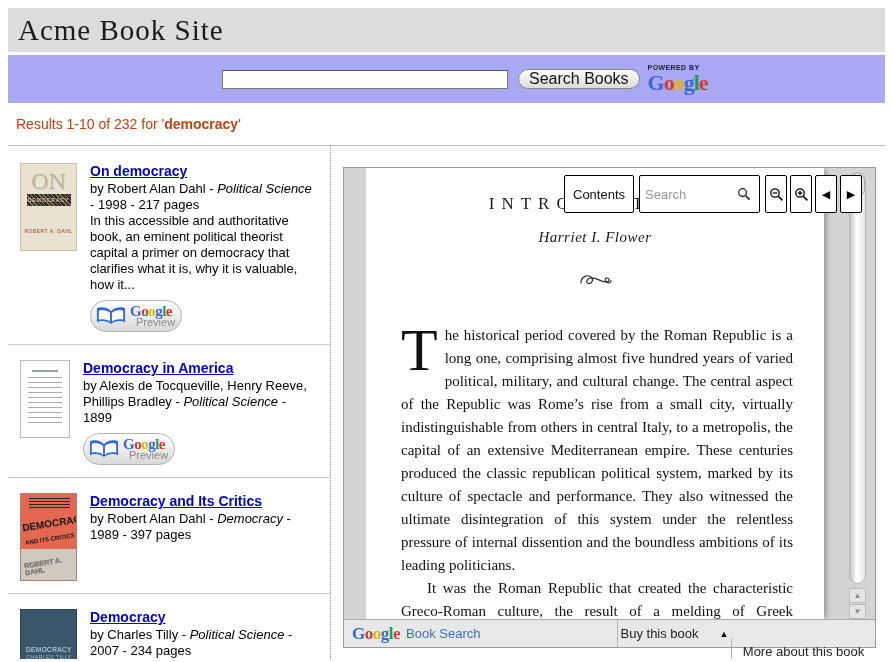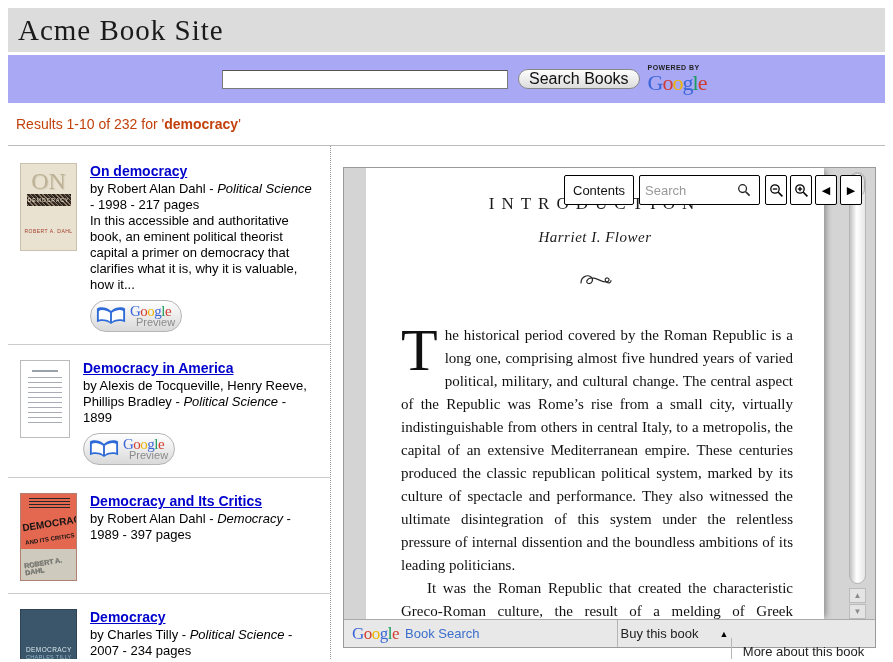--- a/index.html
+++ b/index.html
@@ -55,21 +55,21 @@
     font-size: 16px;
     color: #111;
     padding: 2px 10px 3px;
     height: 20px;
     line-height: 14px;
     cursor: pointer;
     font-family: "Liberation Sans", sans-serif;
   }
   .powered-by { margin-left: 8px; display: flex; flex-direction: column; line-height: 1; }
   .powered-by-label { font-size: 7px; font-weight: bold; color: #222; letter-spacing: .4px; margin-bottom: 1px; }
-  .g-logo { font-family: "Liberation Serif", serif; font-weight: normal; }
+  .g-logo { font-family: "Liberation Serif", serif; font-weight: bold; }
   .g-logo.big { font-size: 22px; letter-spacing: -1px; }
   .g-logo.small { font-size: 15px; letter-spacing: -0.5px; }
   .g-logo.mid { font-size: 17px; letter-spacing: -0.5px; }
   .g-blue  { color: #3b66d8; }
   .g-red   { color: #d23b2f; }
   .g-yellow{ color: #eeb500; }
   .g-green { color: #199c5c; }
 
   
   .results-summary { padding: 13px 8px 13px 8px; font-size: 14px; color: #c2410c; }
@@ -182,21 +182,21 @@
   .dropcap {
     float: left; font-size: 60px; line-height: 48px; padding: 2px 7px 0 0; color: #111;
     font-family: "Liberation Serif", serif;
   }
   .para2 { text-indent: 26px; margin-top: 0; }
 
   
   .viewer-toolbar { position: absolute; top: 7px; left: 220px; display: flex; align-items: center; z-index: 6; }
   .tb-btn {
     background: #fff; border: 1px solid #000; border-radius: 2px;
-    height: 30px; display: flex; align-items: center; justify-content: center;
+    height: 38px; display: flex; align-items: center; justify-content: center;
     cursor: pointer; font-family: "Liberation Sans", sans-serif;
   }
   .tb-contents { padding: 0 8px; font-size: 13px; color: #111; }
   .tb-search { width: 121px; margin-left: 5px; justify-content: space-between; padding: 0 12px 0 5px; cursor: text; }
   .tb-search input { border: none; outline: none; width: 92px; font-size: 13px; color: #444; background: transparent; }
   .tb-search input::placeholder { color: #999; }
   .tb-sq { width: 22px; margin-left: 5px; }
   .tb-sq + .tb-sq { margin-left: 3px; }
   .tb-arrow { font-size: 11px; color: #000; line-height: 1; }
 

